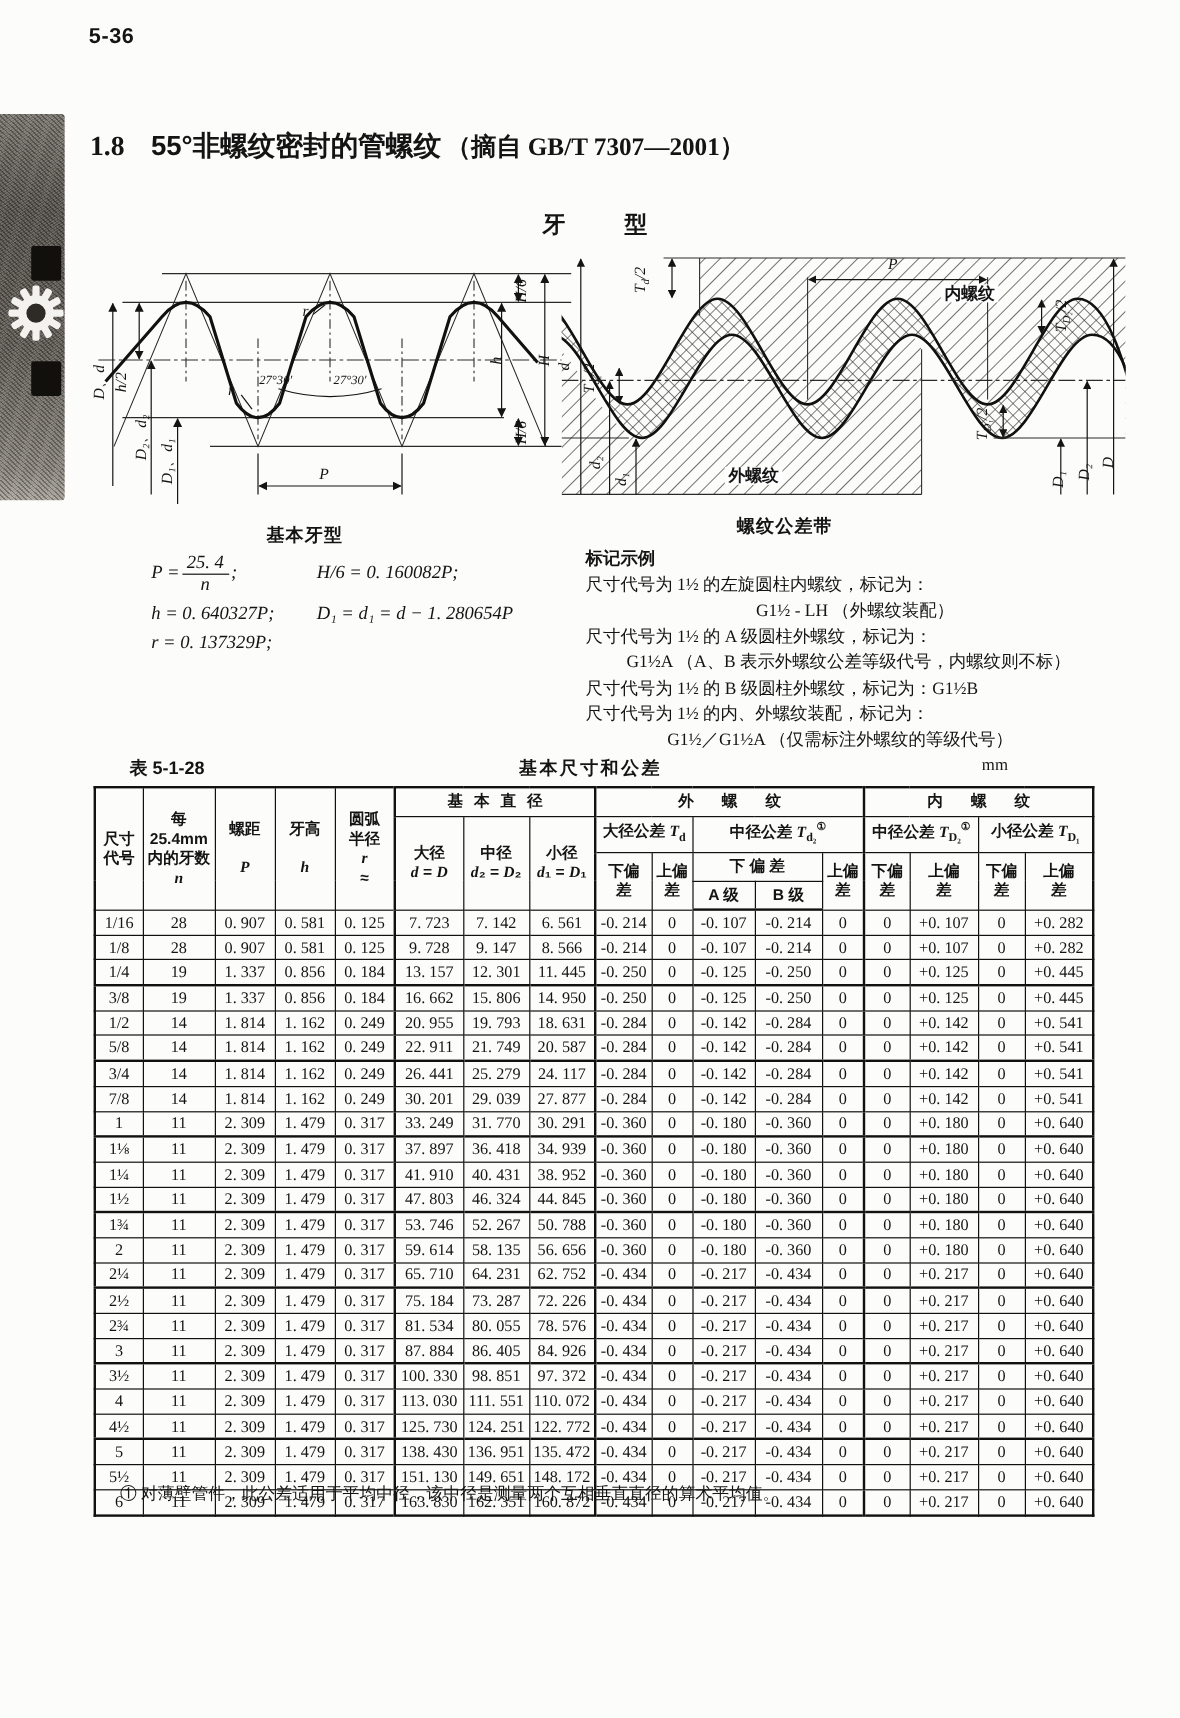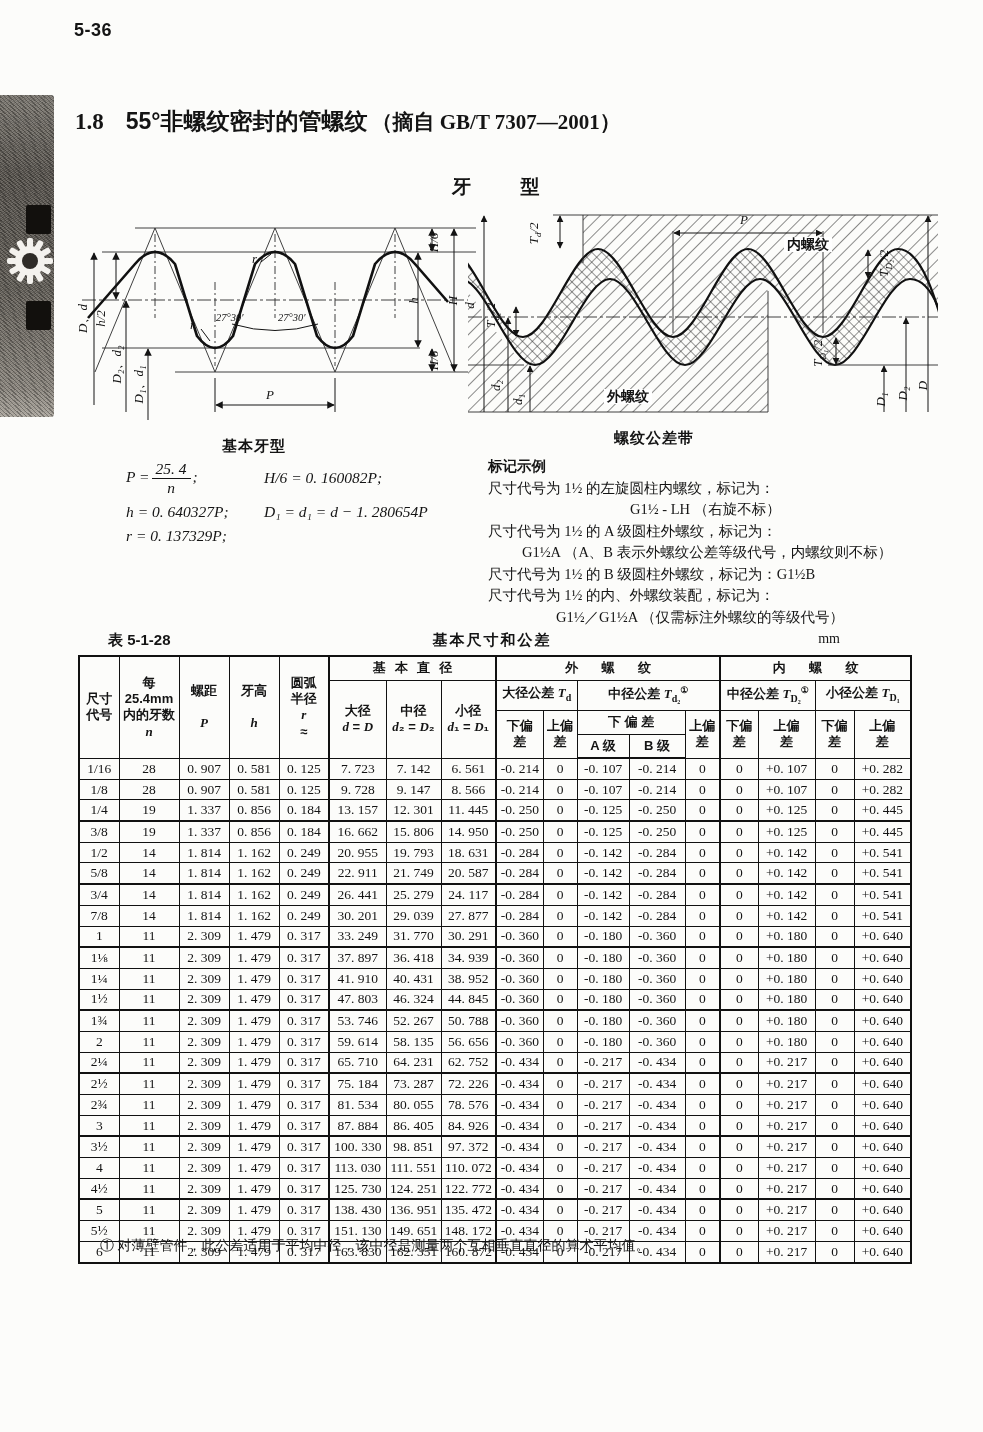--- a/index.html
+++ b/index.html
@@ -248,21 +248,21 @@
     <span><i>D</i>₁ = <i>d</i>₁ = <i>d</i> − 1. 280654<i>P</i></span>
   </div>
   <div class="frow">
     <span class="fcol1"><i>r</i> = 0. 137329<i>P</i>;</span>
   </div>
 </div>
 
 <div class="marking">
   <div class="head">标记示例</div>
   <div>尺寸代号为 1½ 的左旋圆柱内螺纹，标记为：</div>
-  <div class="m-c1">G1½ - LH （右旋不标）</div>
+  <div class="m-c1">G1½ - LH （外螺纹装配）</div>
   <div>尺寸代号为 1½ 的 A 级圆柱外螺纹，标记为：</div>
   <div class="m-c2">G1½A （A、B 表示外螺纹公差等级代号，内螺纹则不标）</div>
   <div>尺寸代号为 1½ 的 B 级圆柱外螺纹，标记为：G1½B</div>
   <div>尺寸代号为 1½ 的内、外螺纹装配，标记为：</div>
   <div class="m-c3">G1½／G1½A （仅需标注外螺纹的等级代号）</div>
 </div>
 
 <div class="tbl-caption">
   <span class="tbl-label">表 5-1-28</span>
   <span class="tbl-title">基本尺寸和公差</span>

